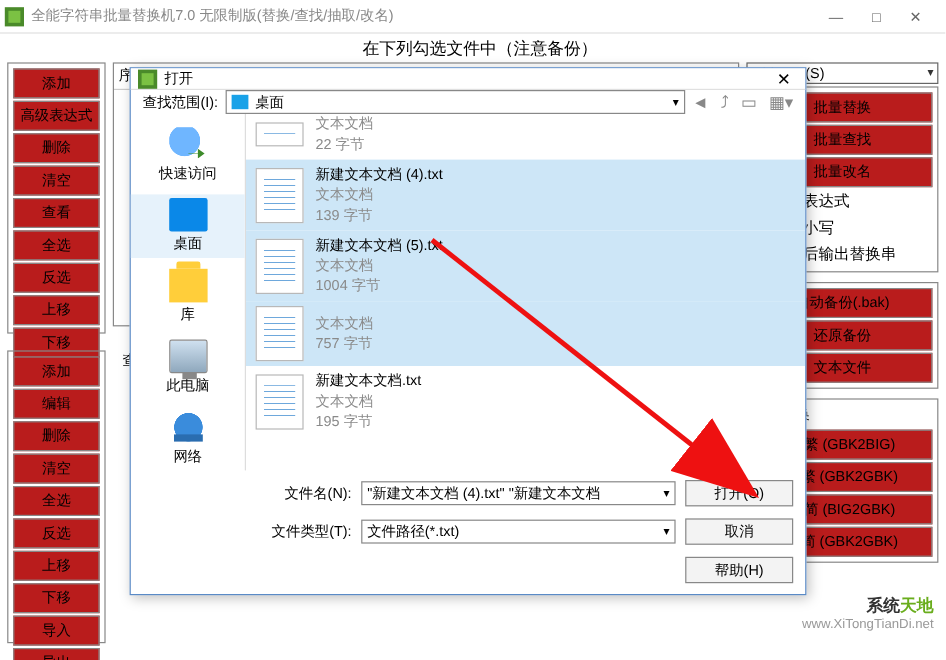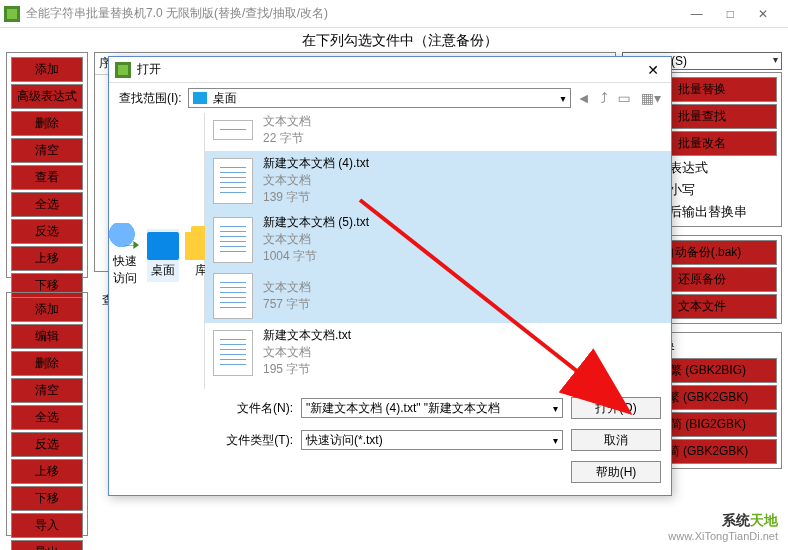--- a/index.html
+++ b/index.html
@@ -90,21 +90,21 @@
   }
   .dropdown::after {
     content:"▾"; position:absolute; right:3px; top:1px; font-size:10px; color:#333;
   }
   .checkbox-row {
     display:flex; align-items:center; gap:4px;
     font-size: 13px; padding: 1px 0;
   }
   .cb { width:12px; height:12px; border:1px solid #666; background:#fff; display:inline-block; }
   .watermark {
-    position:absolute; right:10px; bottom:8px;
+    position:absolute; right:10px; bottom:24px;
     font-size:11px; color:#999; text-align:right;
   }
   .watermark .logo {
     font-size:14px; font-weight:bold; color:#333;
   }
   .watermark .logo .accent { color:#69ad1c; }
 
   
   .dialog {
     position: absolute;
@@ -132,21 +132,21 @@
     flex:1; height:20px; border:1px solid #888;
     display:flex; align-items:center; padding:0 4px; font-size:12px;
     position:relative; background:#fff;
   }
   .loc-dropdown .folder { width:14px;height:12px;background:#19a2e8;margin-right:6px; }
   .loc-dropdown::after{content:"▾";position:absolute;right:4px;font-size:10px;}
   .tb-icons { display:flex; gap:10px; color:#888; font-size:14px; }
   .dlg-body { flex:1; display:flex; }
   .places {
     width: 96px; border-right: 1px solid #ddd;
-    display:flex; flex-direction:row; align-items:center;
+    display:flex; flex-direction:column; align-items:center;
     padding-top: 8px; gap: 6px;
   }
   .place { text-align:center; font-size:12px; width:100%; padding:3px 0; }
   .place .pi { width:32px;height:28px;margin:0 auto 2px auto; }
   .pi-quick { background: radial-gradient(circle at 40% 40%, #6fb6ff 0 50%, transparent 52%);
     position:relative; }
   .pi-quick::after{content:"";position:absolute;right:2px;bottom:2px;width:14px;height:8px;background:#3d8b2a;clip-path:polygon(0 50%,60% 50%,60% 0,100% 50%,60% 100%,60% 55%,0 55%);}
   .pi-desktop { background:#0a88e8; border-radius:2px; }
   .pi-lib { background:#ffce3a; position:relative; }
   .pi-lib::before{content:"";position:absolute;top:-6px;left:6px;width:20px;height:6px;background:#ffce3a;border-radius:2px 2px 0 0;}
@@ -369,21 +369,21 @@
   </div>
 
   <div class="dlg-bottom">
     <div></div>
     <span class="lbl">文件名(N):</span>
     <div class="combo">"新建文本文档 (4).txt" "新建文本文档</div>
     <div class="dlg-btn">打开(O)</div>
 
     <div></div>
     <span class="lbl">文件类型(T):</span>
-    <div class="combo">快速访问(*.txt)</div>
+    <div class="combo">文件路径(*.txt)</div>
     <div class="dlg-btn">取消</div>
 
     <div></div>
       <div></div>
       <div></div>
     <div class="dlg-btn">帮助(H)</div>
   </div>
 </div>
 
 <svg class="arrow" style="left:340px;top:180px" width="320" height="260">

